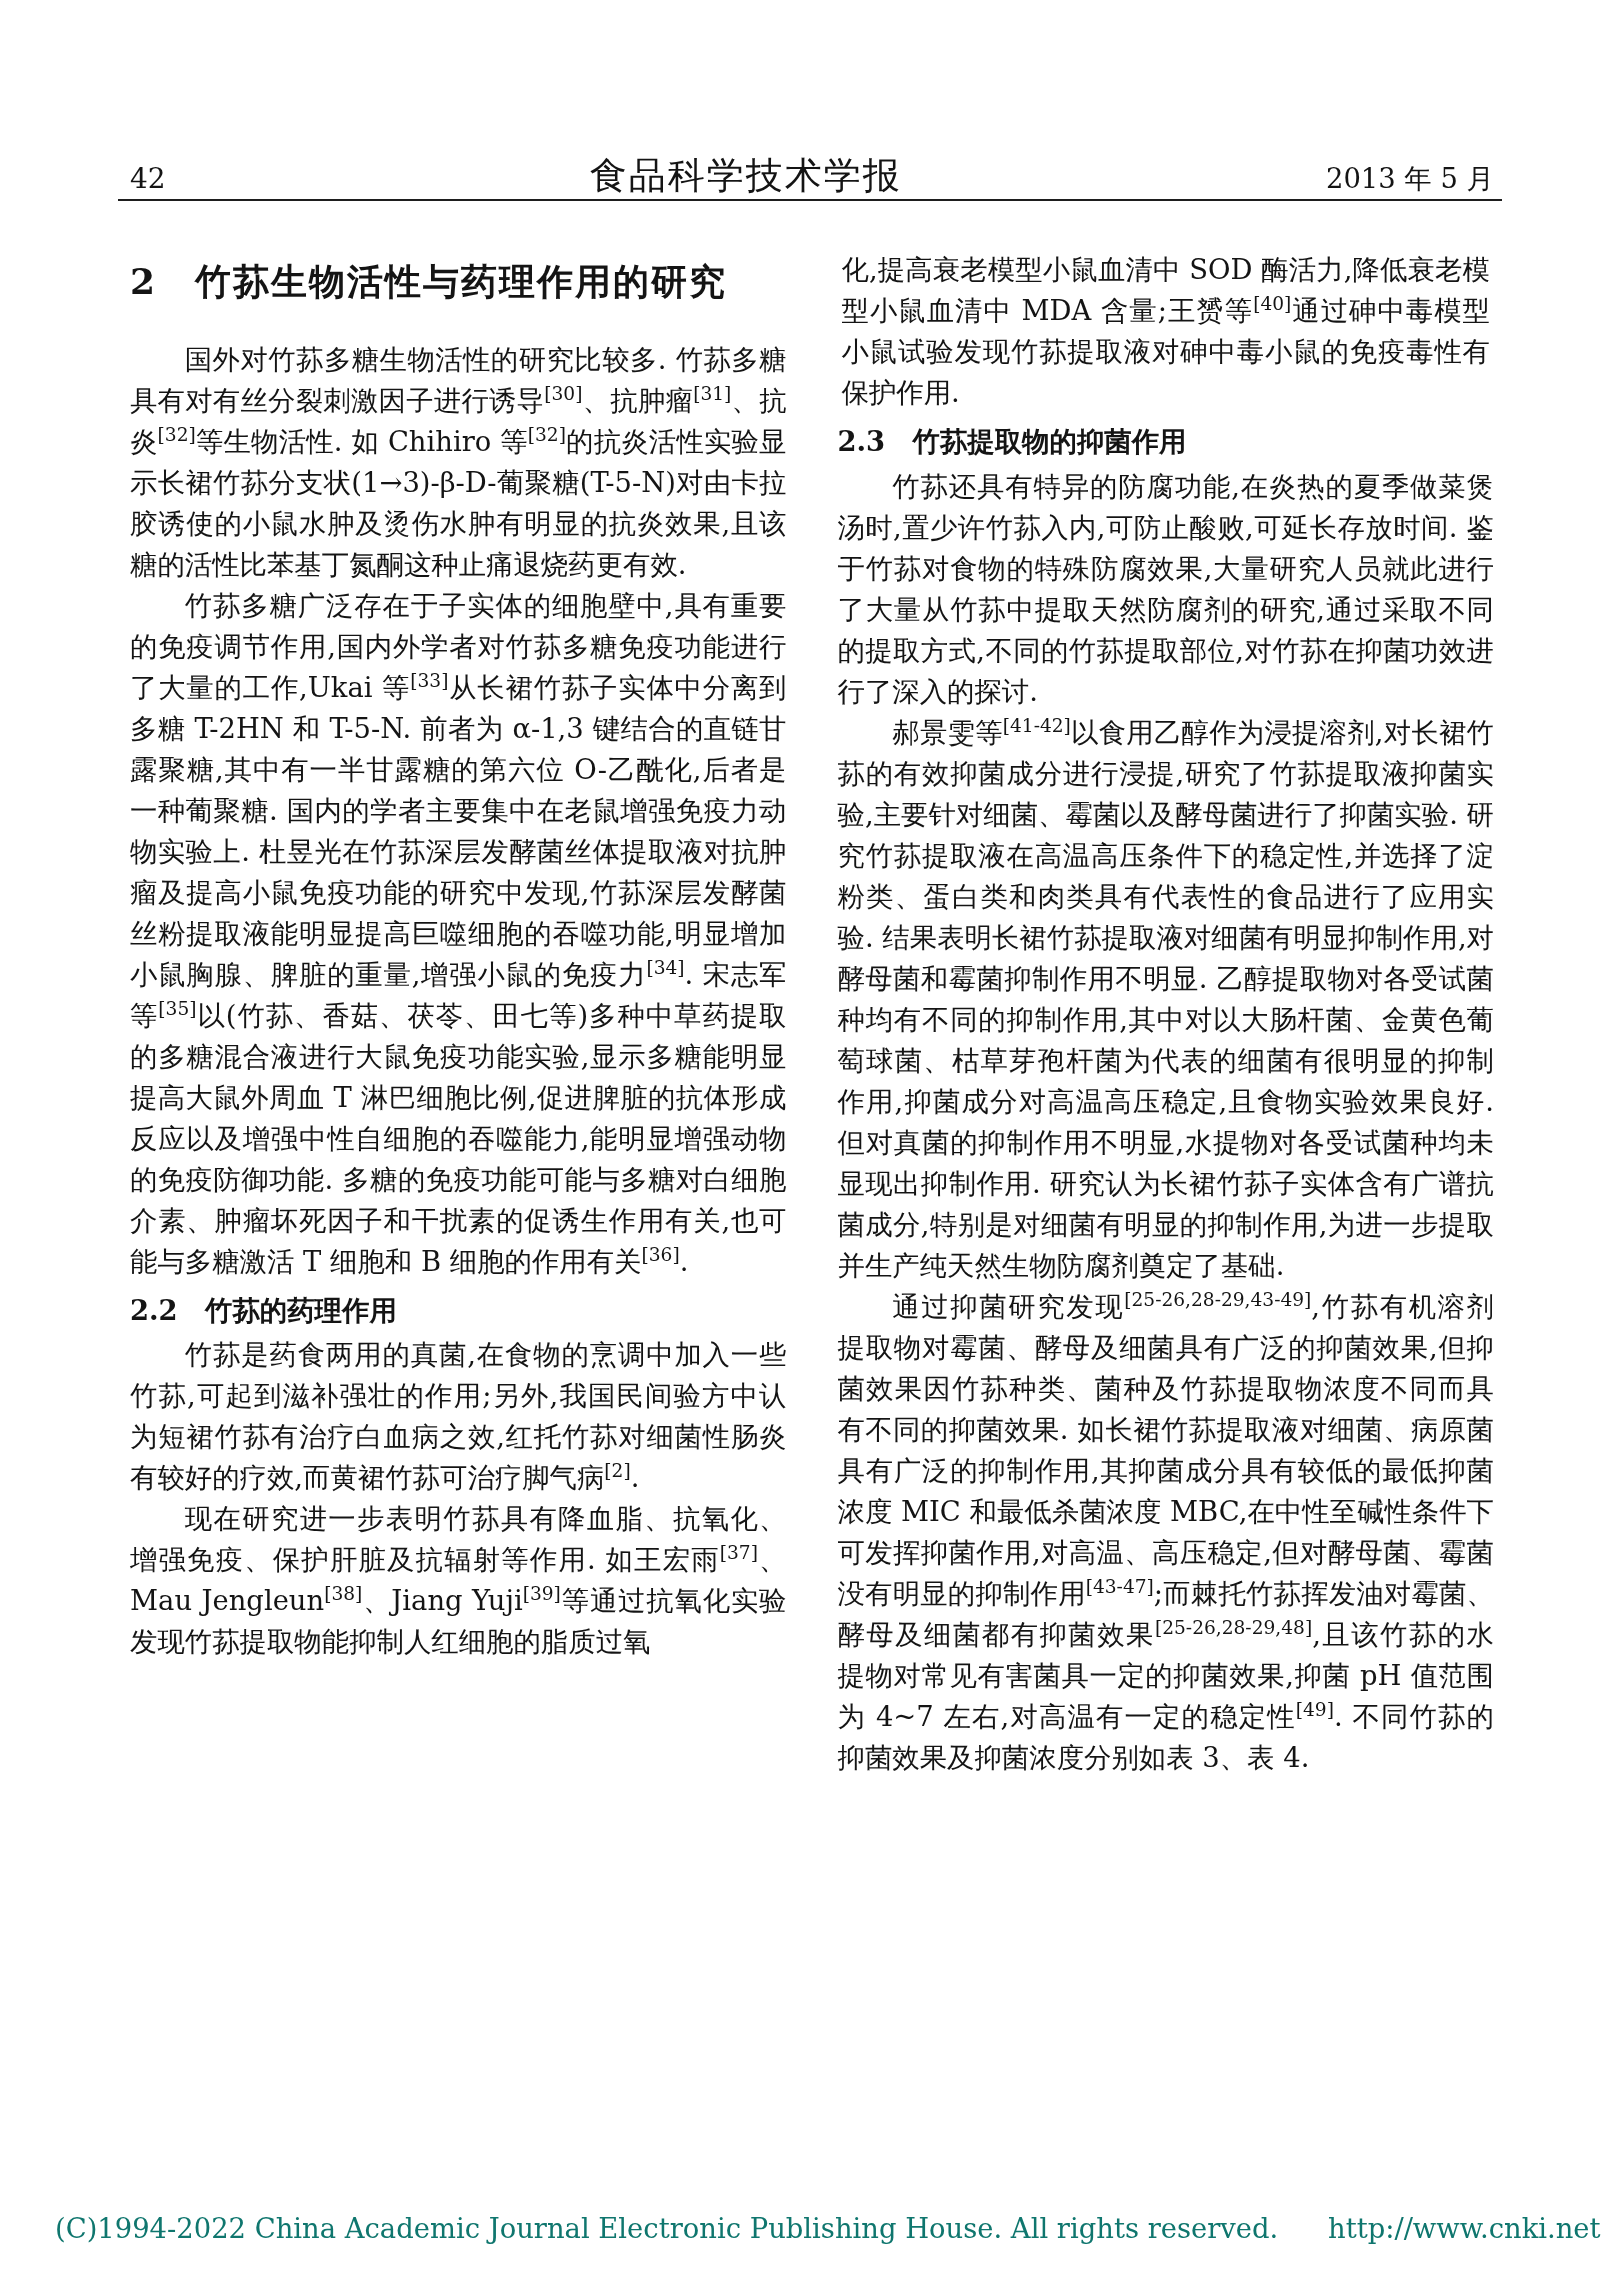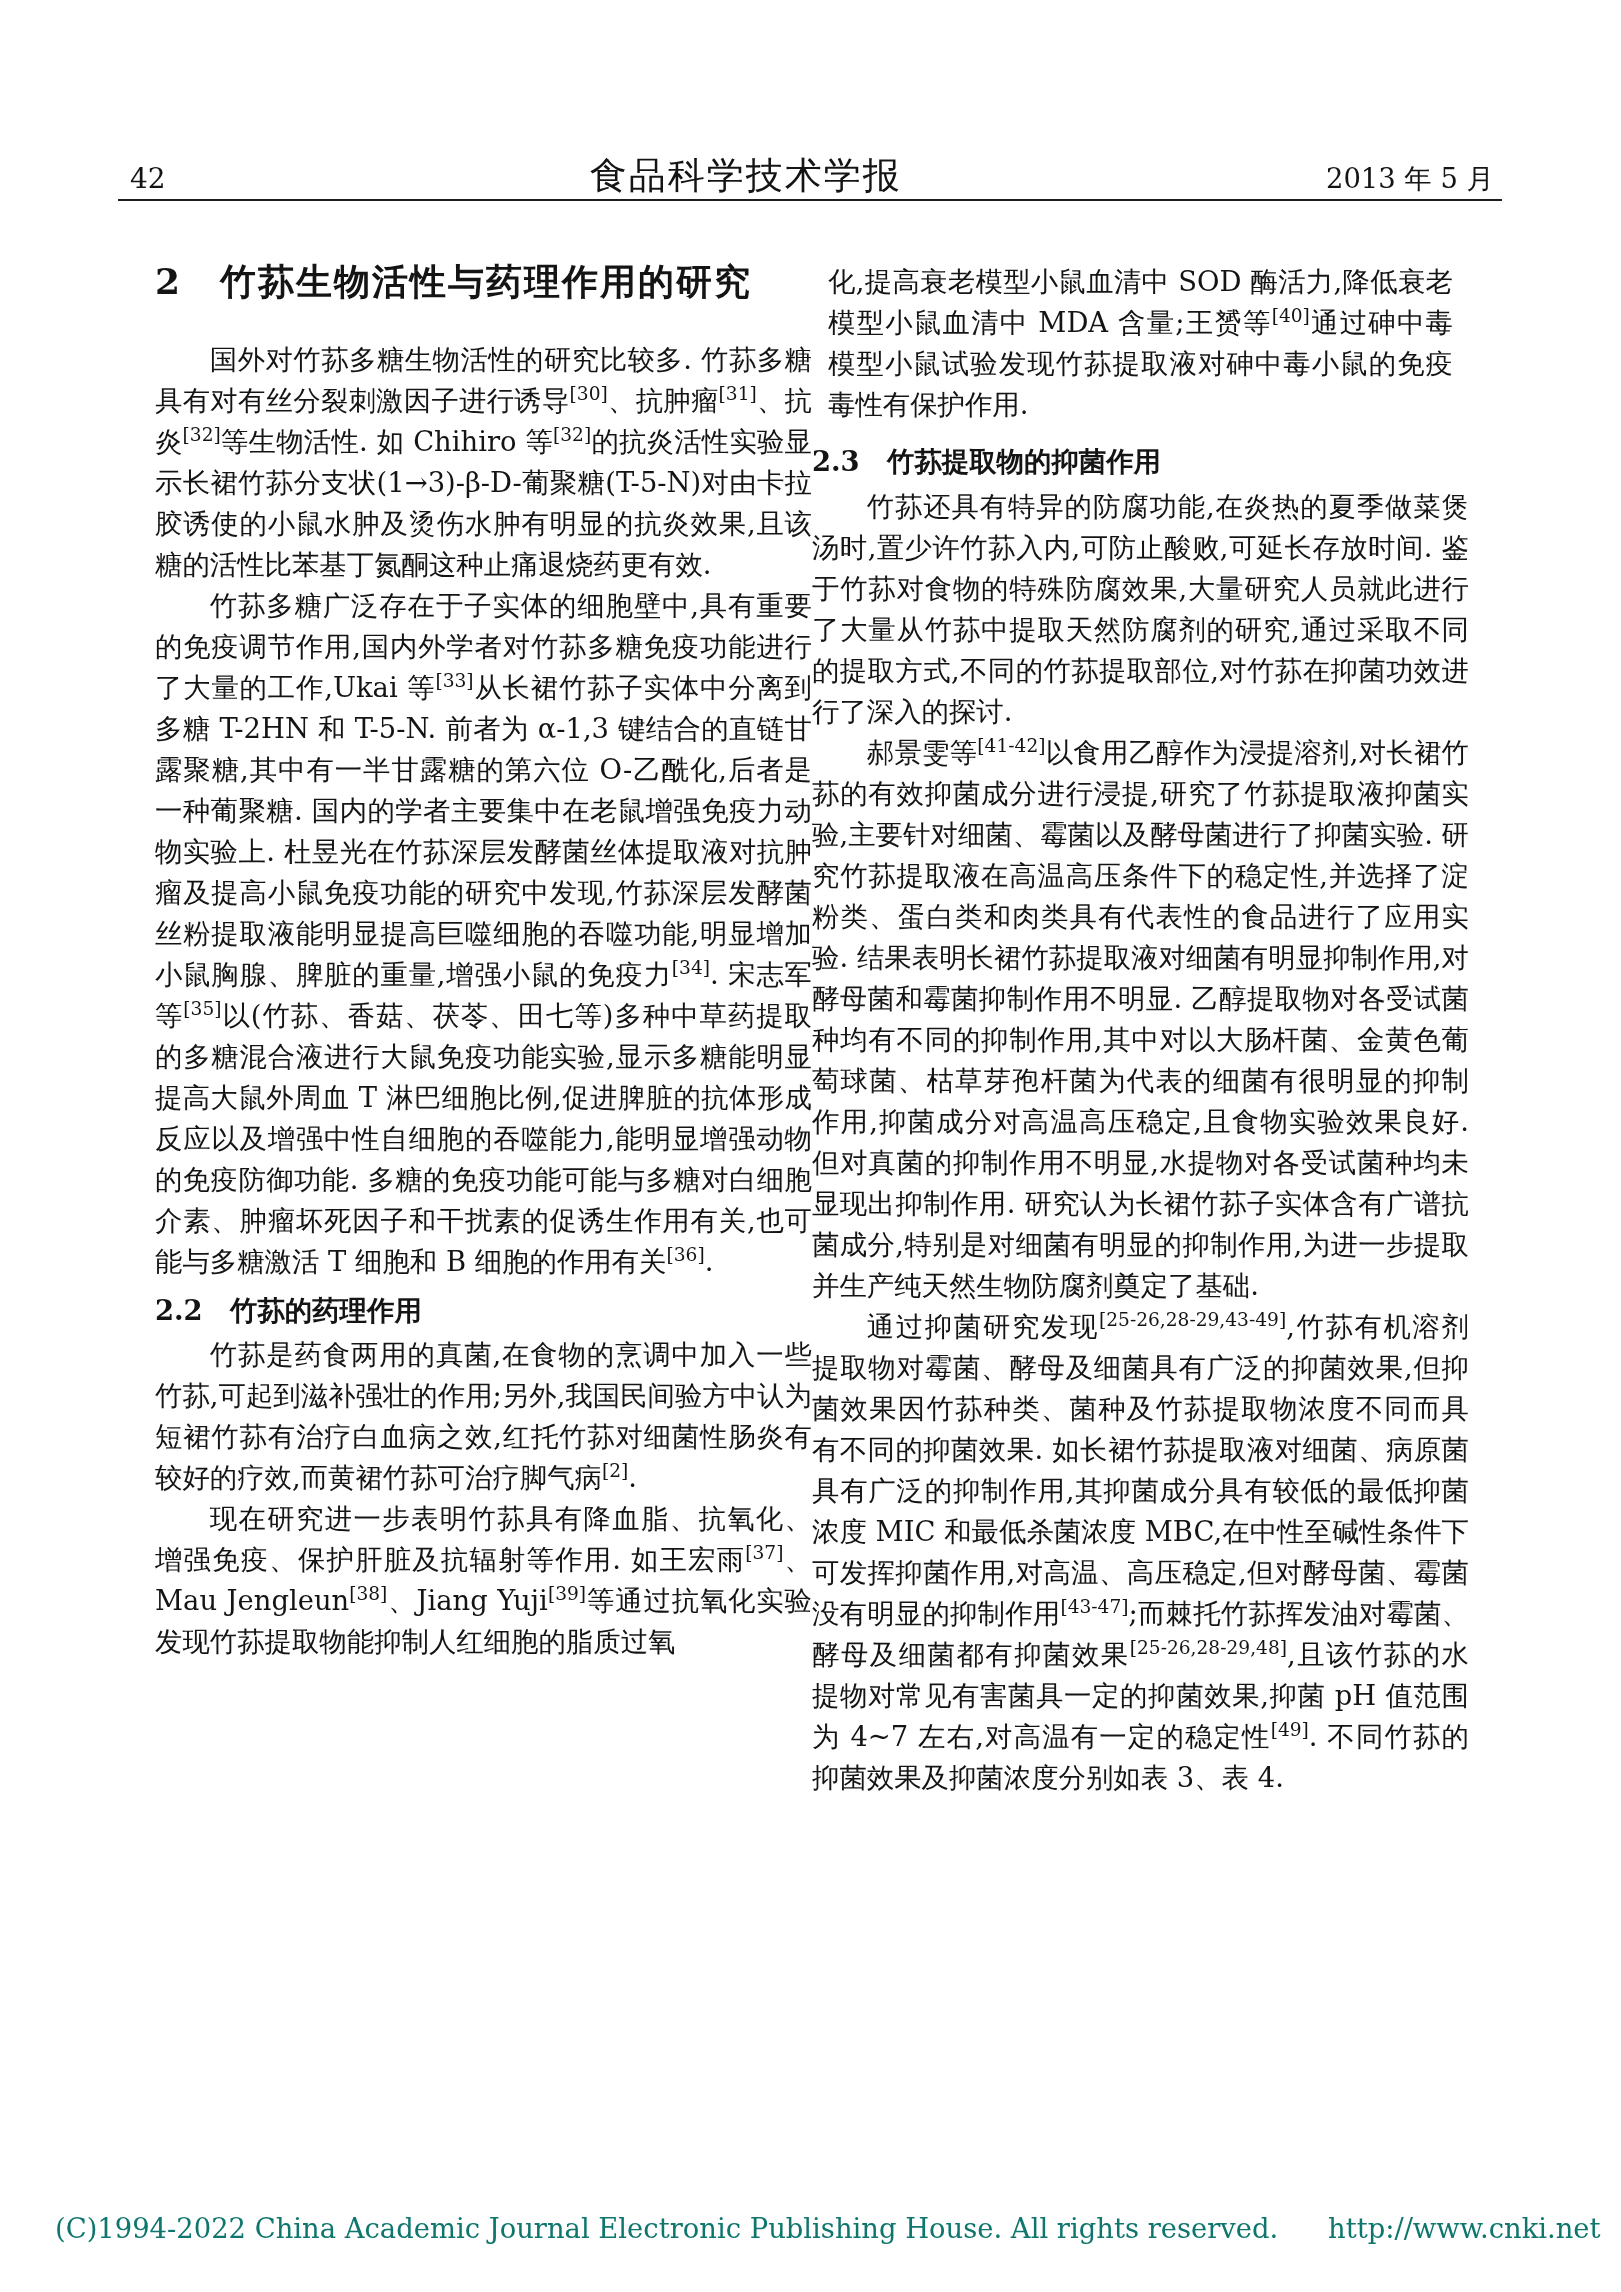--- a/index.html
+++ b/index.html
@@ -32,21 +32,21 @@
     left:118px;
     width:1384px;
     border-top:2px solid #1e1e1e;
   }
   .columns{
     position:absolute;
     top:245px;
     left:130px;
     width:1364px;
     display:flex;
-    justify-content:center;
+    gap:51px;
   }
   .col{
     width:657px;
     font-size:27.4px;
     line-height:41px;
     text-align:justify;
   }
   .secheading{
     font-size:36px;
     font-weight:bold;
@@ -57,21 +57,21 @@
   .subheading{
     font-weight:bold;
     margin:7.8px 0 3.9px 0;
   }
   .paragraph{
     text-indent:2em;
     margin:0;
   }
   .continuation{
     text-indent:0;
-    margin:16px;
+    margin:4px;
   }
   sup{
     font-size:18.6px;
     line-height:0;
     vertical-align:super;
   }
   .footer{
     position:absolute;
     top:2213px;
     left:55px;

